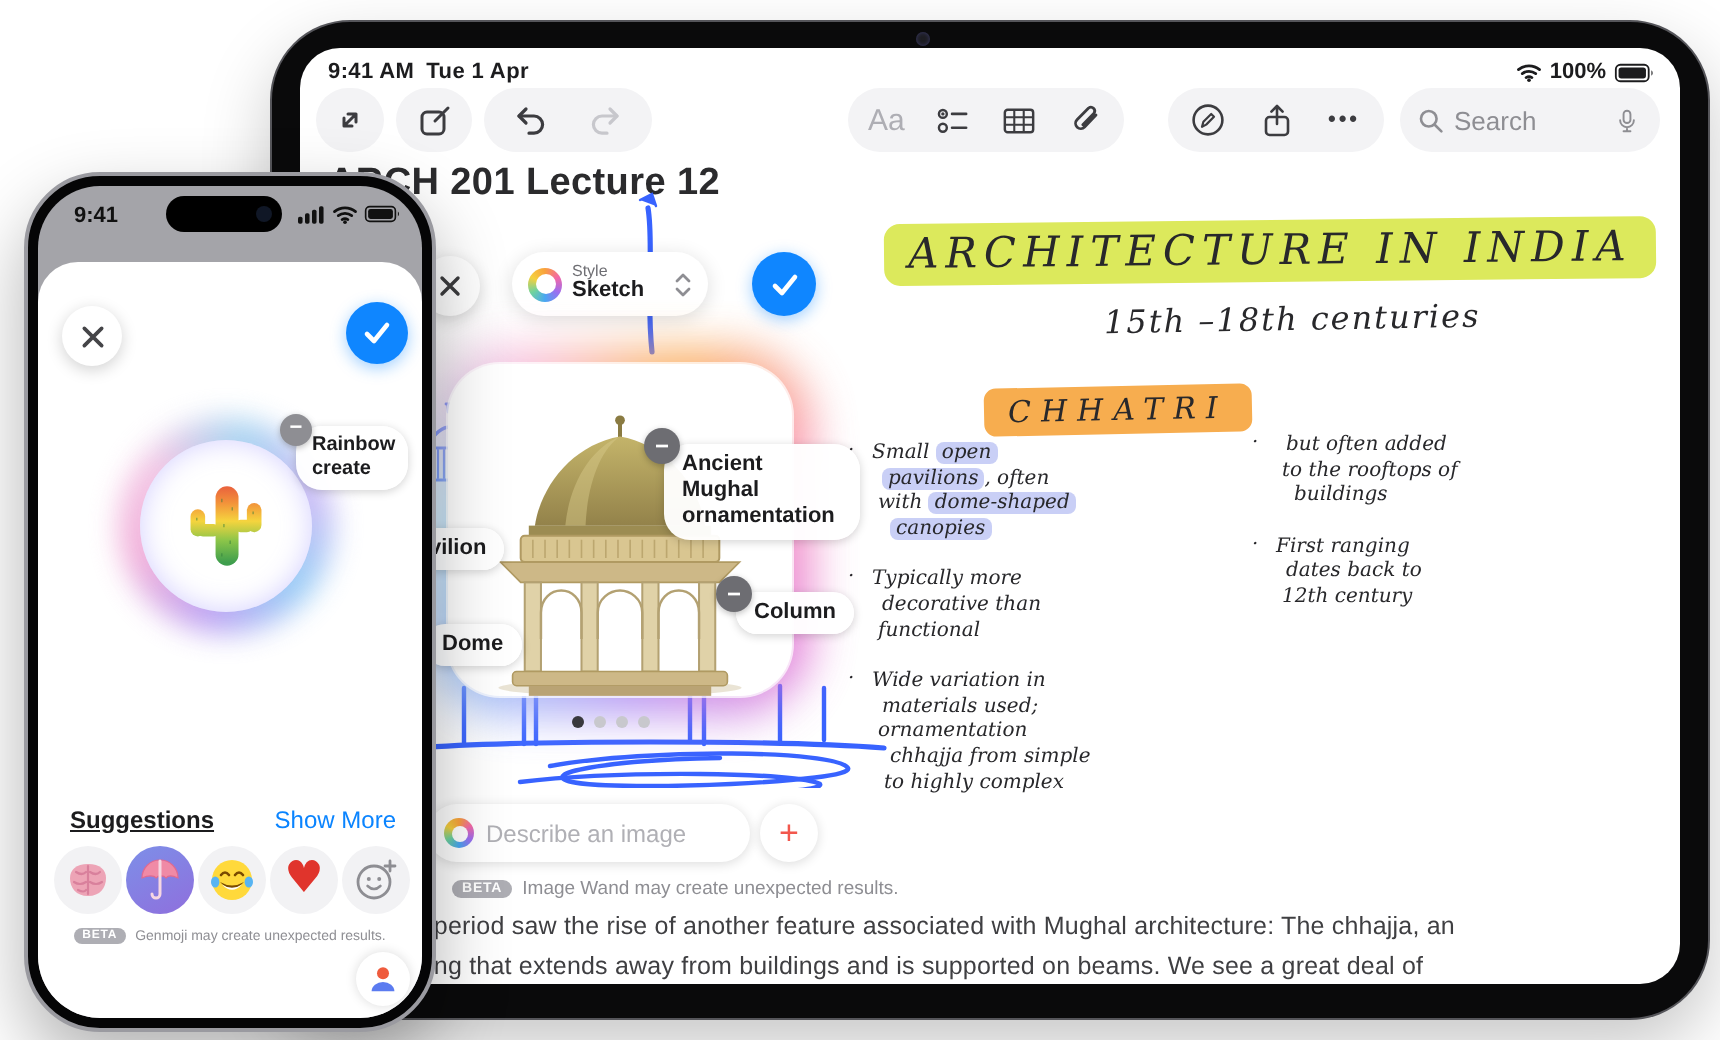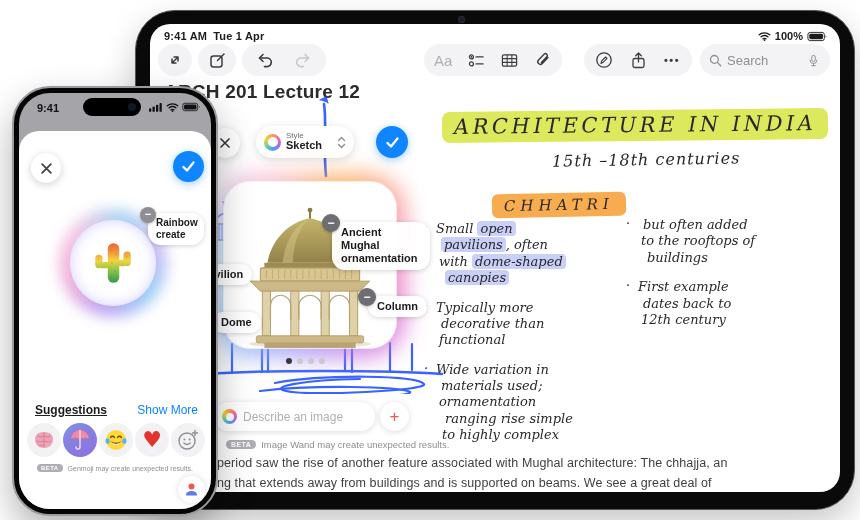--- a/index.html
+++ b/index.html
@@ -37,21 +37,21 @@
 
   
   .hw { font-family:"DejaVu Serif","Liberation Serif",serif; font-style:italic; color:#28282b; }
   .hw-heading { position:absolute; left:292px; top:86px; transform:rotate(-.6deg); }
   .hl-yellow { background:#dce95c; border-radius:8px; padding:3px 12px 4px; display:inline-block; }
   .hw-heading .txt { font-size:21px; letter-spacing:3.5px; font-weight:500; }
   .hw-sub { position:absolute; left:402px; top:126px; font-size:16px; letter-spacing:1px; transform:rotate(-1deg); }
   .hw-chhatri { position:absolute; left:342px; top:169px; transform:rotate(-1.2deg); }
   .hl-orange { background:#f7ad4f; border-radius:6px; padding:2px 12px 3px; display:inline-block; }
   .hw-chhatri .txt { font-size:15px; letter-spacing:5px; }
-  .hw-col { position:absolute; width:205px; font-size:13px; line-height:1.26; }
+  .hw-col { position:absolute; width:205px; font-size:10px; line-height:1.26; }
   .hw-col-left { left:276px; top:197px; }
   .hw-col-right { left:478px; top:193px; }
   .hw-bullet { margin-bottom:13px; position:relative; }
   .hw-line { padding-left:10px; }
   .hw-line:nth-child(2){ margin-left:5px; } .hw-line:nth-child(3){ margin-left:3px; }
   .hw-line:nth-child(4){ margin-left:9px; } .hw-line:nth-child(5){ margin-left:6px; }
   .hw-dot { position:absolute; left:-2px; top:-1px; }
   .hl-purple { background:#c9cff6; border-radius:4px; padding:0 3px; }
 
   .body-lines { position:absolute; left:57px; top:432px; width:620px; font-size:12.5px; color:#3f3f42; }
@@ -266,33 +266,33 @@
           </div>
           <div class="hw-bullet">
             <div class="hw-line"><span class="hw-dot">·</span><span>Typically more</span></div>
             <div class="hw-line"><span>decorative than</span></div>
             <div class="hw-line"><span>functional</span></div>
           </div>
           <div class="hw-bullet">
             <div class="hw-line"><span class="hw-dot">·</span><span>Wide variation in</span></div>
             <div class="hw-line"><span>materials used;</span></div>
             <div class="hw-line"><span>ornamentation</span></div>
-            <div class="hw-line"><span>ranging rise simple</span></div>
+            <div class="hw-line"><span>chhajja from simple</span></div>
             <div class="hw-line"><span>to highly complex</span></div>
           </div>
         </div>
       <div class="hw hw-col hw-col-right">
           <div class="hw-bullet">
             <div class="hw-line"><span class="hw-dot">·</span></div>
             <div class="hw-line"><span>but often added</span></div>
             <div class="hw-line"><span>to the rooftops of</span></div>
             <div class="hw-line"><span>buildings</span></div>
           </div>
           <div class="hw-bullet">
-            <div class="hw-line"><span class="hw-dot">·</span><span>First example</span></div>
+            <div class="hw-line"><span class="hw-dot">·</span><span>First ranging</span></div>
             <div class="hw-line"><span>dates back to</span></div>
             <div class="hw-line"><span>12th century</span></div>
           </div>
         </div>
 
       <div class="body-lines">
           <div>s period saw the rise of another feature associated with Mughal architecture: The chhajja, an</div>
           <div>ning that extends away from buildings and is supported on beams. We see a great deal of</div>
         </div>
 

